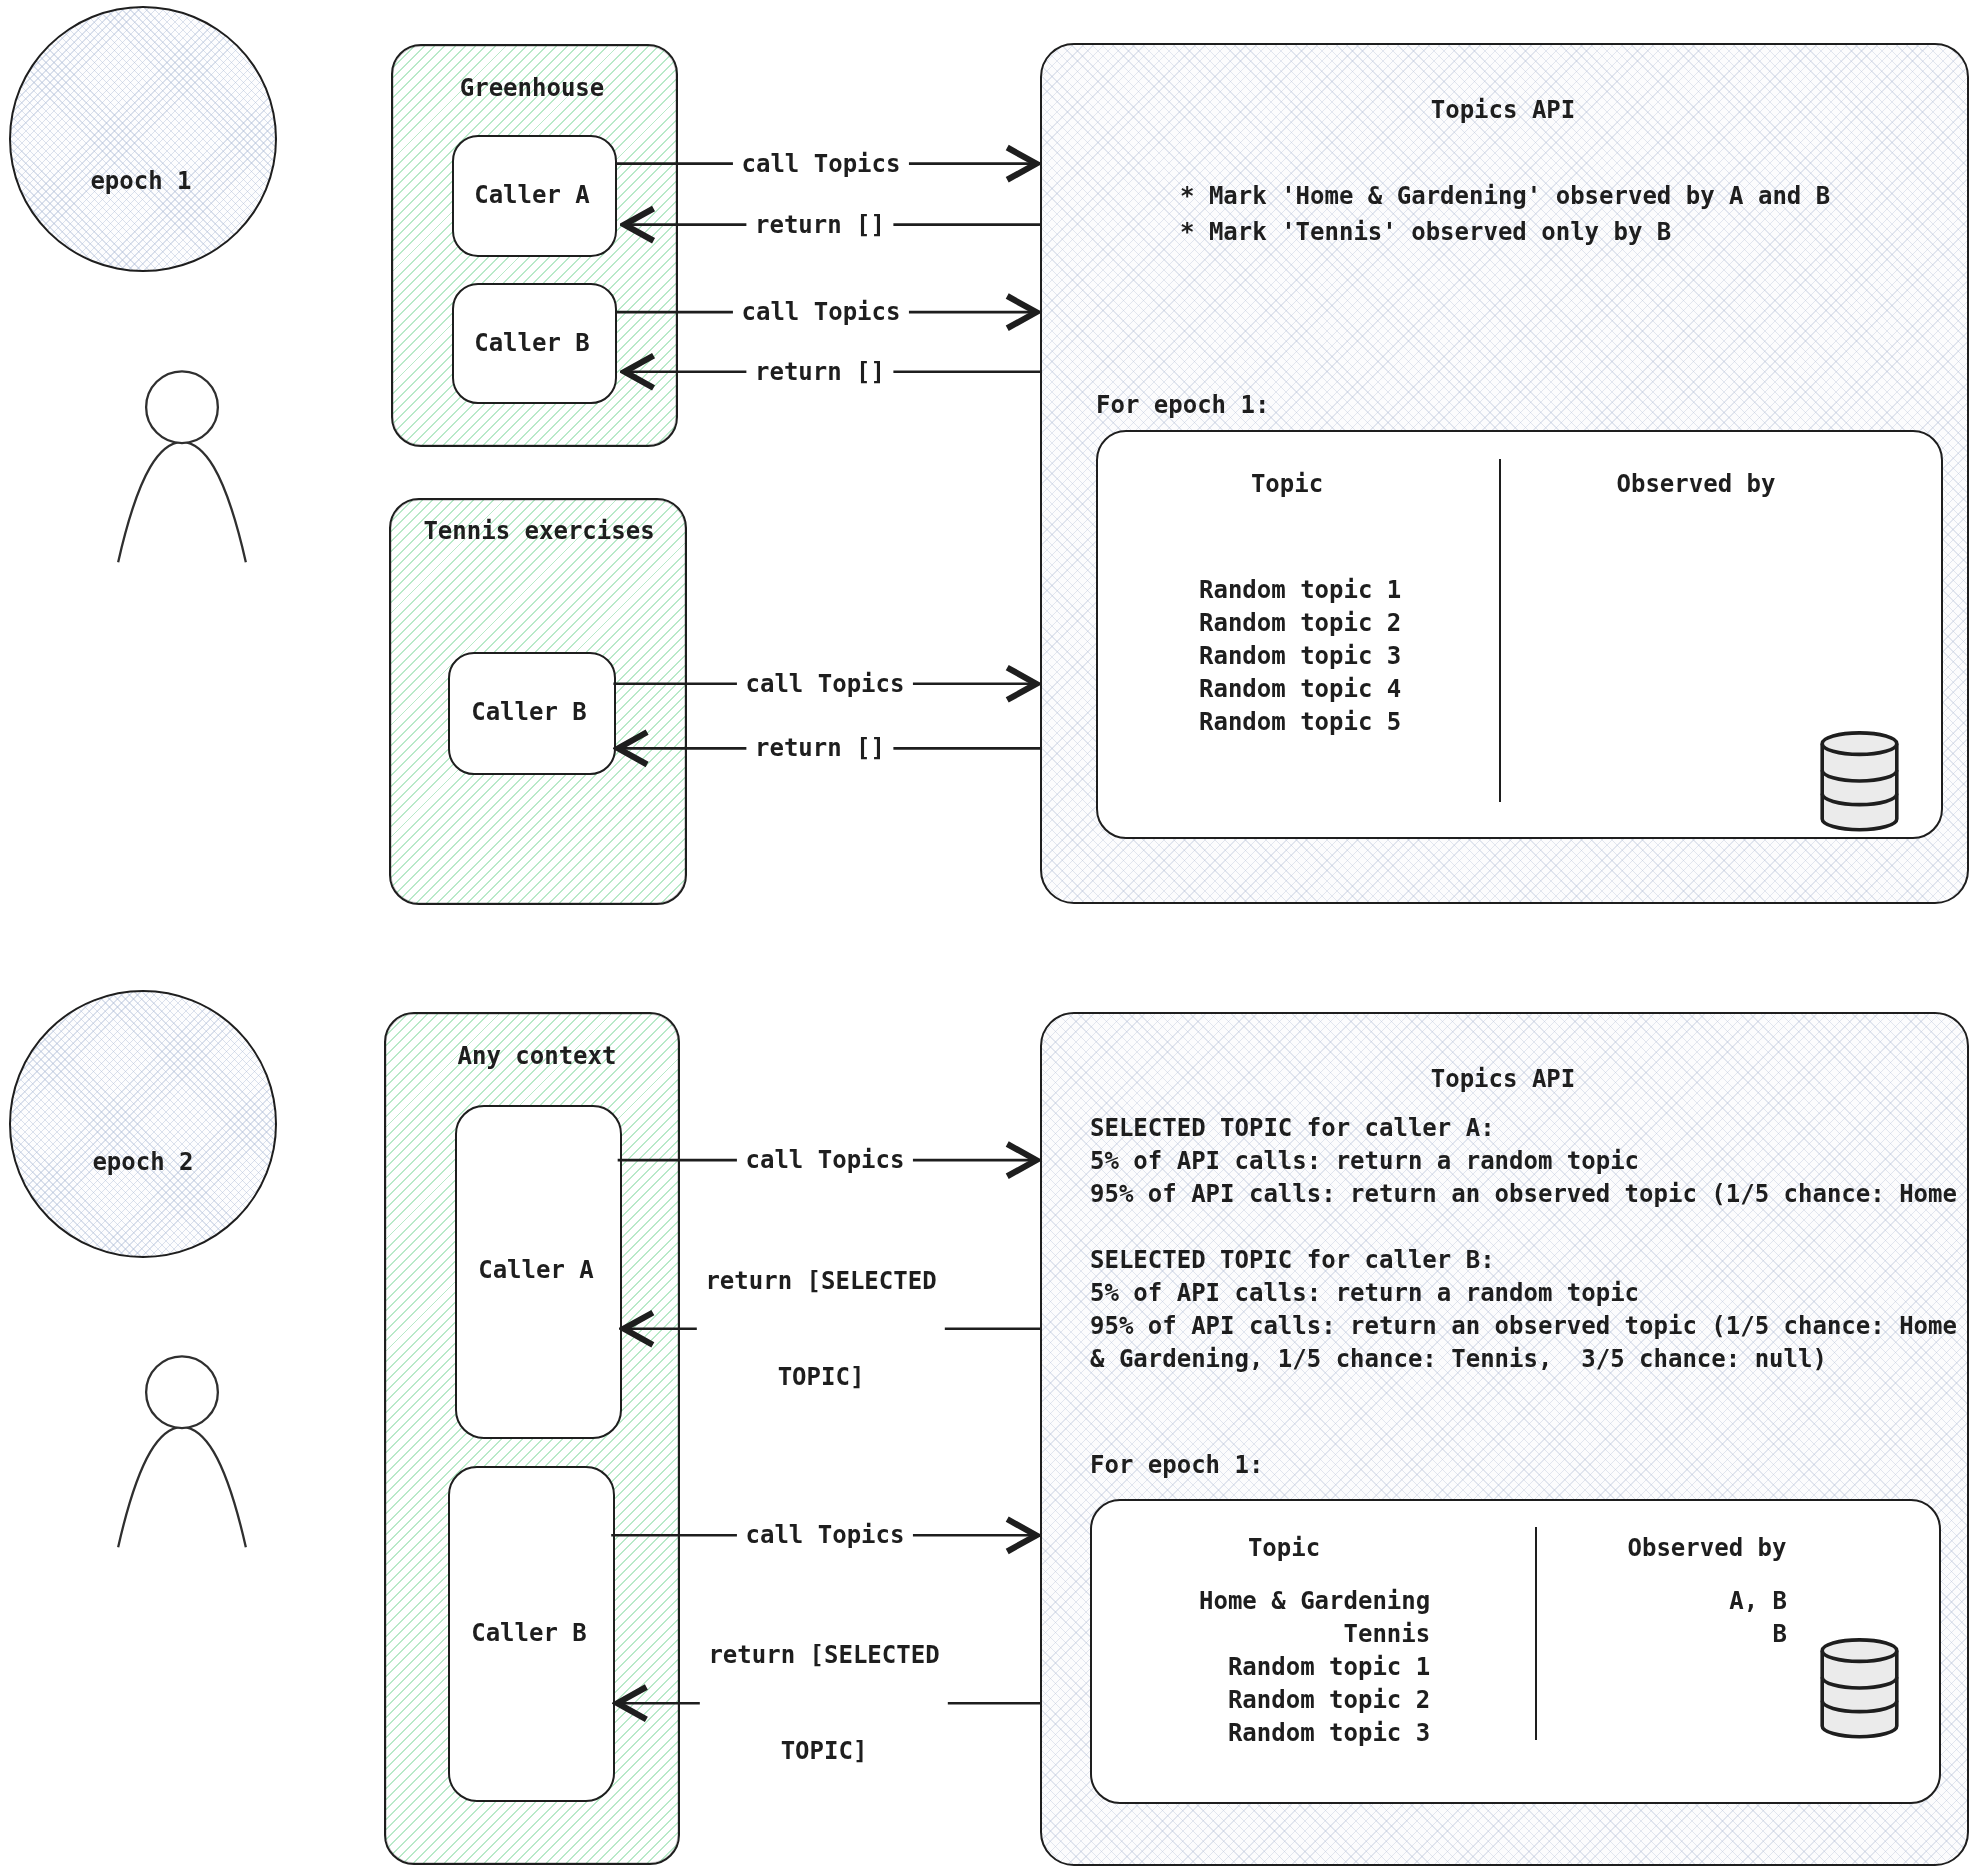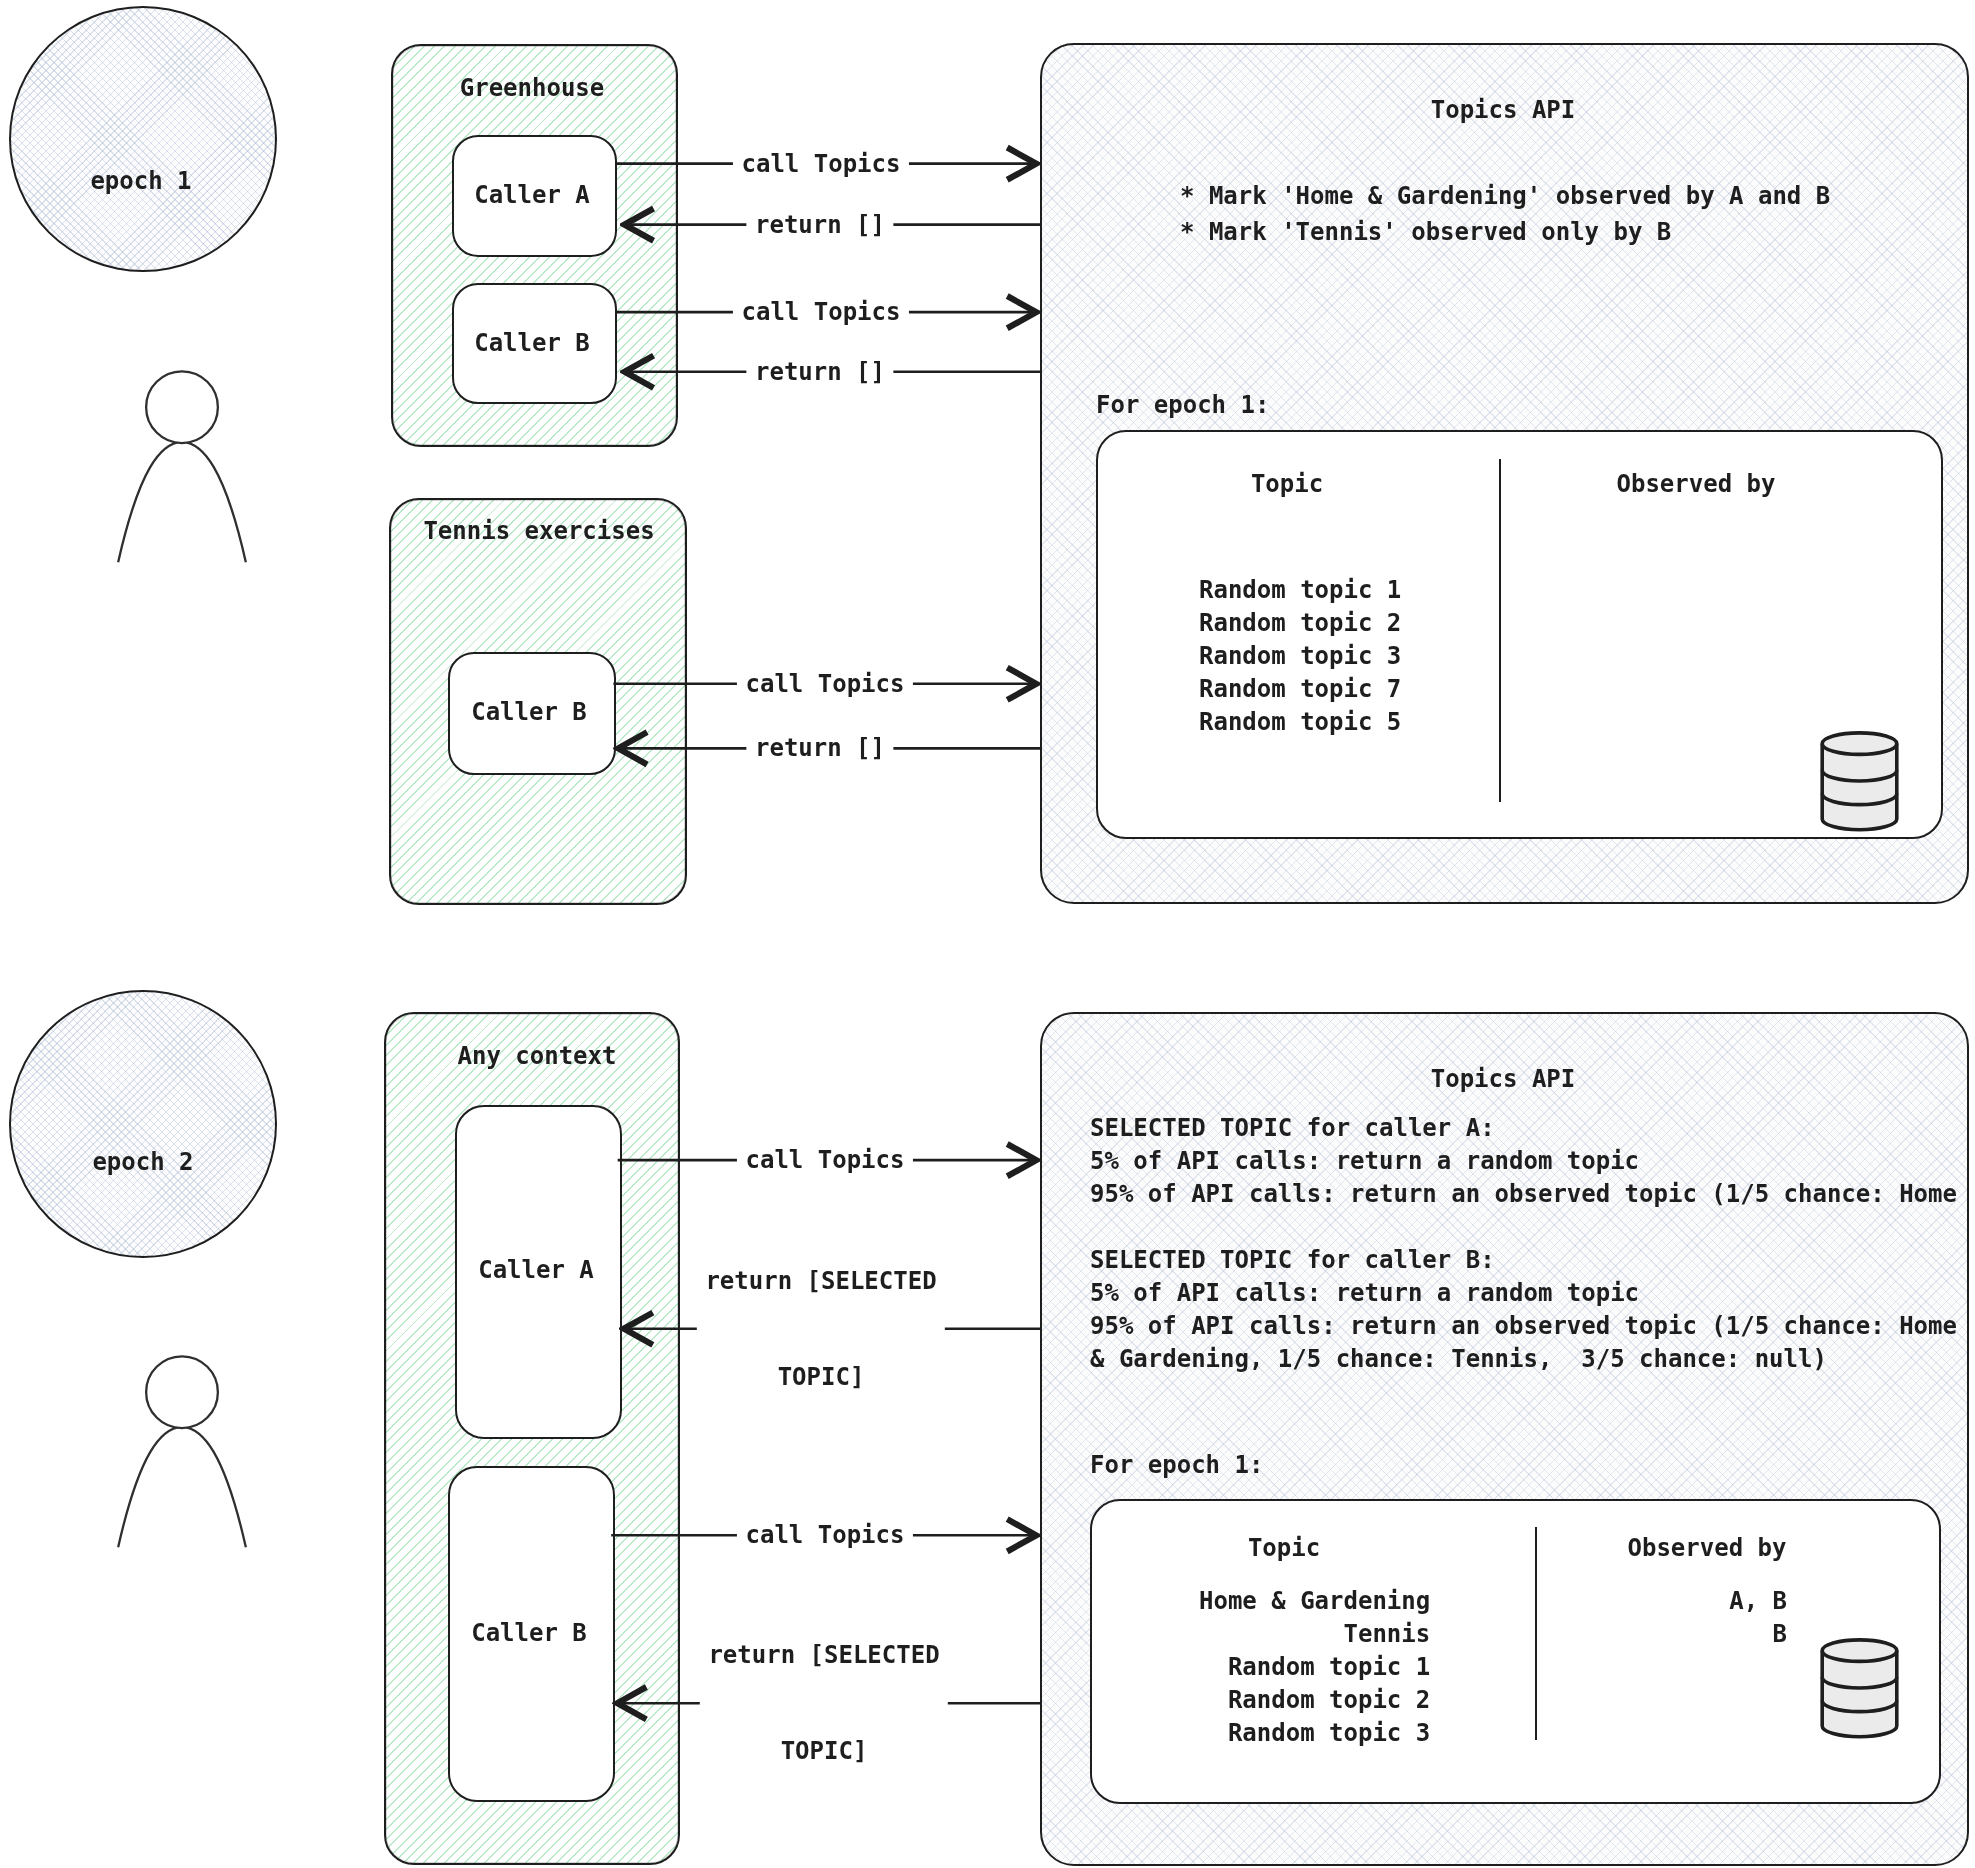--- a/index.html
+++ b/index.html
@@ -90,21 +90,21 @@
 
   <div class="tbox" style="left:1096px;top:430px;width:843px;height:405px;"></div>
   <div class="lbl" style="left:1287px;top:484px;">Topic</div>
   <div class="lbl" style="left:1696px;top:484px;">Observed by</div>
   <div class="divider" style="left:1499px;top:459px;height:343px;"></div>
 
   <div class="stack" style="position:absolute;left:1199px;top:574px;">
     <div>Random topic 1</div>
     <div>Random topic 2</div>
     <div>Random topic 3</div>
-    <div>Random topic 7</div>
+    <div>Random topic 4</div>
     <div>Random topic 5</div>
   </div>
   <div class="stack stack-center" style="position:absolute;left:1617px;top:574px;width:158px;">
     <div></div>
     <div></div>
     <div></div>
     <div></div>
     <div></div>
   </div>
 

